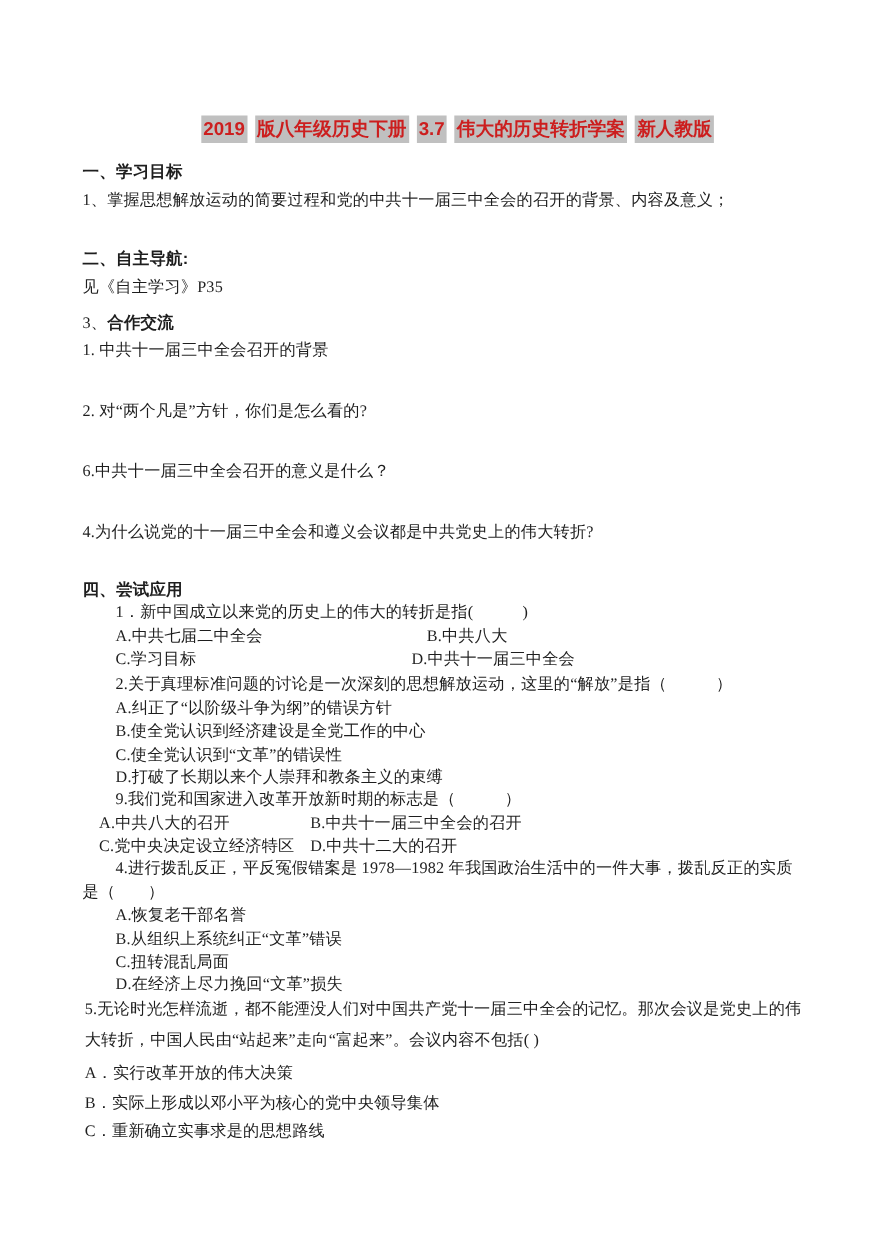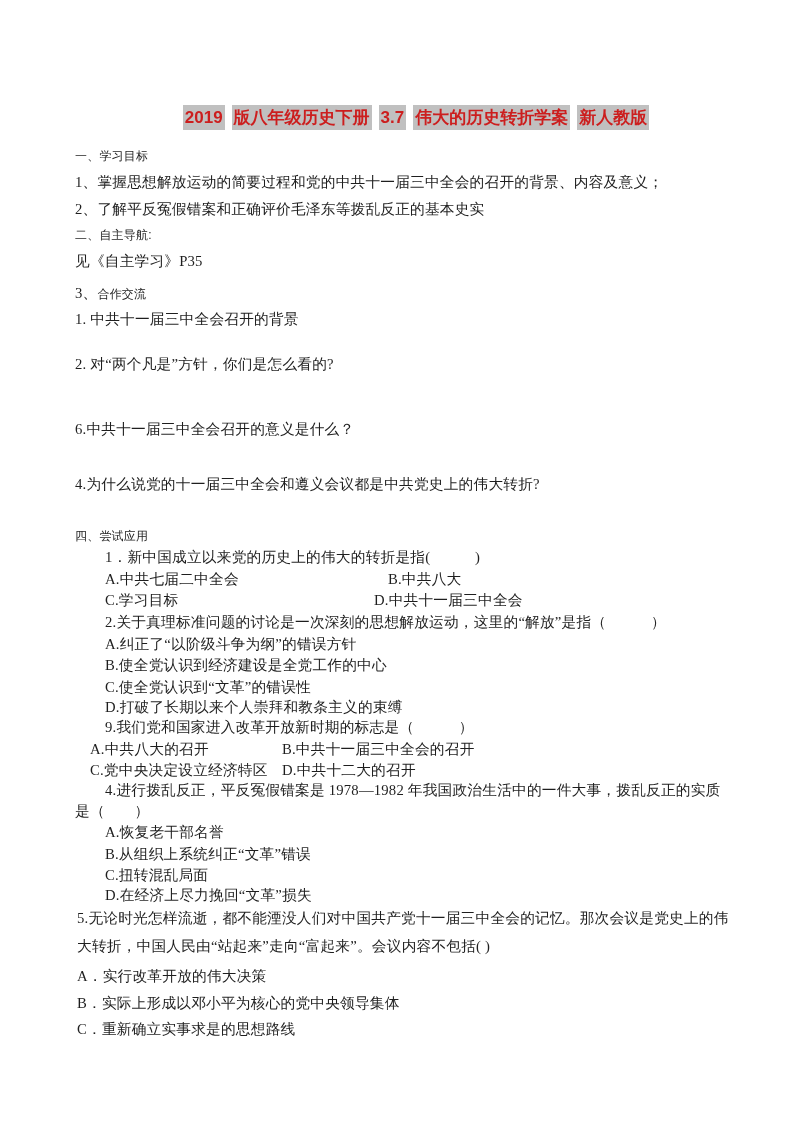--- a/index.html
+++ b/index.html
@@ -14,22 +14,22 @@
   }
   .ln {
     position: absolute;
     white-space: nowrap;
     font-size: 14.7px;
     line-height: 17px;
     letter-spacing: 0.2px;
   }
   .hd {
     font-family: "Liberation Sans", "DejaVu Sans", sans-serif;
-    font-weight: normal;
-    font-size: 12px;
+    font-weight: bold;
+    font-size: 15px;
   }
   .title-line {
     position: absolute;
     top: 106px;
     left: 0;
     width: 800px;
     text-align: center;
     font-family: "Liberation Sans", "DejaVu Sans", sans-serif;
     font-weight: bold;
     font-size: 17px;
@@ -47,30 +47,29 @@
 <body>
 
 <div class="page">
 
   <div class="title-line">
     <span class="t-seg">2019</span><span class="t-seg">版八年级历史下册</span><span class="t-seg">3.7</span><span class="t-seg">伟大的历史转折学案</span><span class="t-seg">新人教版</span>
   </div>
 
   <div class="ln hd" style="left:75px;top:148px">一、学习目标</div>
   <div class="ln" style="left:75px;top:174px">1、掌握思想解放运动的简要过程和党的中共十一届三中全会的召开的背景、内容及意义；</div>
-  <div class="ln" style="left:75px;top:201px">2、了解平反冤假错案和正确评价毛泽东等拨乱反正的基本史实</div>
 
   <div class="ln hd" style="left:75px;top:227px">二、自主导航:</div>
   <div class="ln" style="left:75px;top:253px">见《自主学习》P35</div>
 
   <div class="ln" style="left:75px;top:285px">
     <span>3、</span><span class="hd">合作交流</span>
   </div>
   <div class="ln" style="left:75px;top:311px">1. 中共十一届三中全会召开的背景</div>
-  <div class="ln" style="left:75px;top:356px">2. 对“两个凡是”方针，你们是怎么看的?</div>
+  <div class="ln" style="left:75px;top:366px">2. 对“两个凡是”方针，你们是怎么看的?</div>
   <div class="ln" style="left:75px;top:421px">6.中共十一届三中全会召开的意义是什么？</div>
   <div class="ln" style="left:75px;top:476px">4.为什么说党的十一届三中全会和遵义会议都是中共党史上的伟大转折?</div>
 
   <div class="ln hd" style="left:75px;top:528px">四、尝试应用</div>
 
   <div class="ln" style="left:105px;top:549px">1．新中国成立以来党的历史上的伟大的转折是指(　　　)</div>
   <div class="ln" style="left:105px;top:571px">A.中共七届二中全会</div>
   <div class="ln" style="left:388px;top:571px">B.中共八大</div>
   <div class="ln" style="left:105px;top:592px">C.学习目标</div>
   <div class="ln" style="left:374px;top:592px">D.中共十一届三中全会</div>

